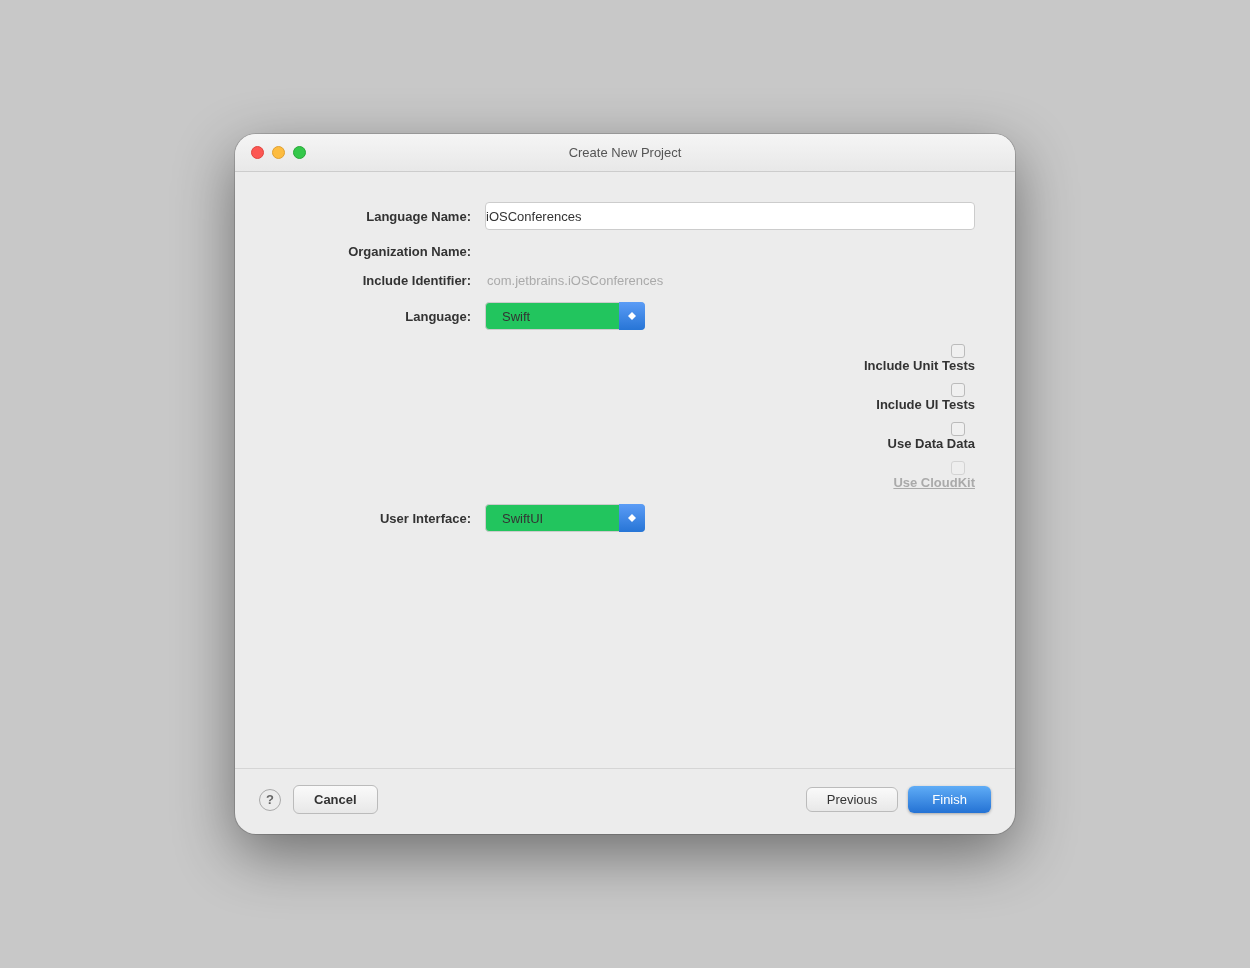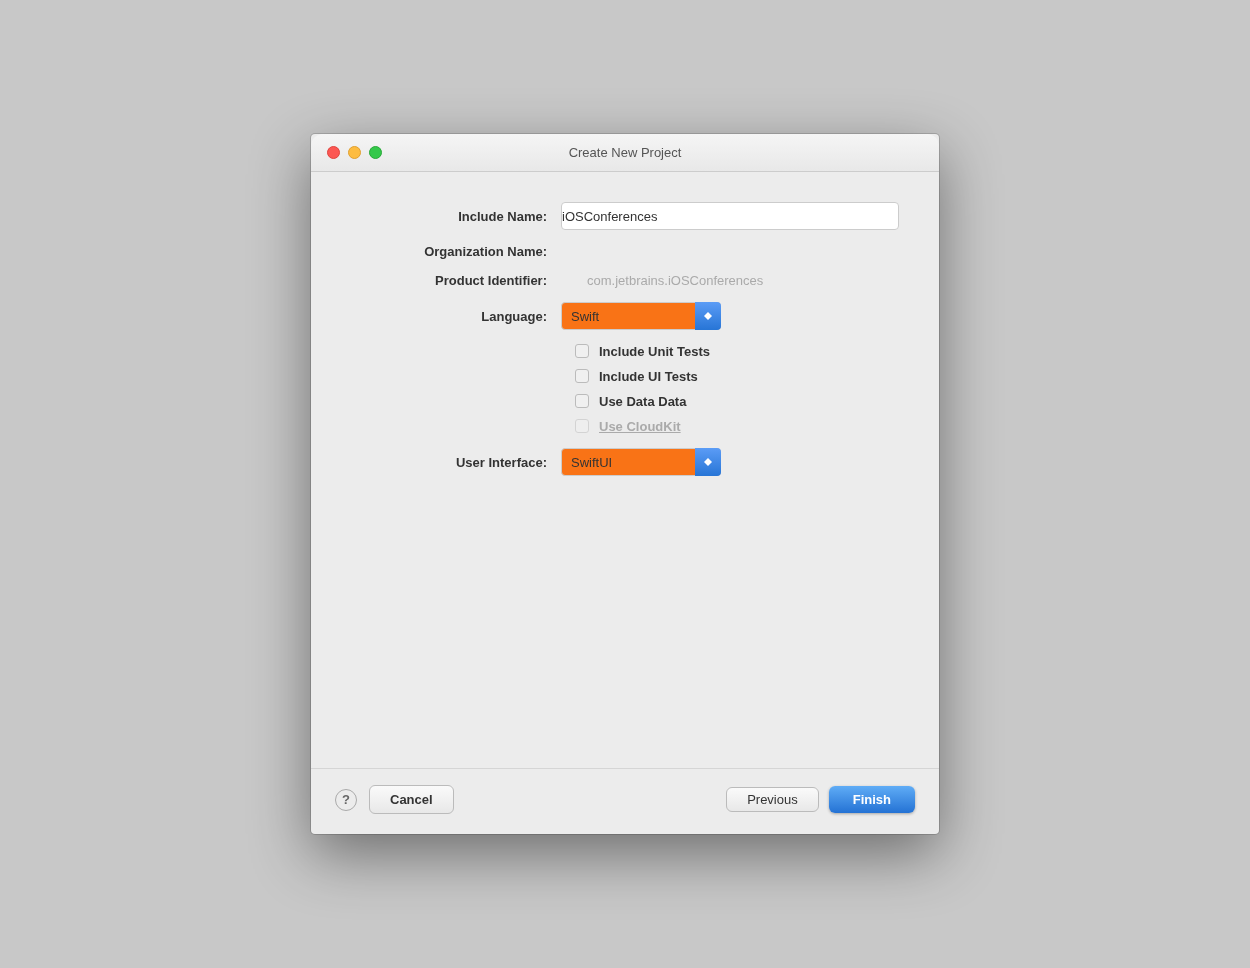--- a/index.html
+++ b/index.html
@@ -13,22 +13,22 @@
       display: flex;
       align-items: center;
       justify-content: center;
       width: 1250px;
       height: 968px;
       font-family: -apple-system, BlinkMacSystemFont, "Helvetica Neue", Helvetica, Arial, sans-serif;
     }
 
     .dialog {
       background: #ececec;
-      border-radius: 4px;
-      width: 628px;
+      border-radius: 21px;
+      width: 780px;
       min-height: 700px;
       box-shadow: 0 20px 60px rgba(0,0,0,0.45), 0 0 0 1px rgba(0,0,0,0.15);
       display: flex;
       flex-direction: column;
       overflow: hidden;
     }
 
     .title-bar {
       background: linear-gradient(to bottom, #f5f5f5, #e8e8e8);
       border-bottom: 1px solid #ccc;
@@ -105,36 +105,35 @@
       font-size: 13px;
       color: #333;
       outline: none;
     }
 
     .bundle-id-text {
       flex: 1;
       font-size: 13px;
       color: #aaa;
       padding-left: 2px;
-      margin-left: 24px;
     }
 
     .select-wrapper {
       position: relative;
       display: inline-block;
       width: 160px;
     }
 
     .form-select {
       width: 160px;
       height: 28px;
       border: 1px solid #ccc;
       border-radius: 4px;
-      background: #f97316;
-      padding: 0 30px 0 9px;
+      background: #22c55e;
+      padding: 0 30px 0 16px;
       font-size: 13px;
       color: #333;
       appearance: none;
       -webkit-appearance: none;
       outline: none;
       cursor: pointer;
     }
 
     .select-arrow {
       position: absolute;
@@ -149,23 +148,24 @@
       justify-content: center;
       pointer-events: none;
     }
 
     .select-arrow svg {
       fill: white;
     }
 
     .checkbox-row {
       display: flex;
-      align-items: flex-start;
+      align-items: flex-end;
       margin-bottom: 10px;
       padding-left: 224px;
+      flex-direction: column;
     }
 
     .form-checkbox {
       width: 14px;
       height: 14px;
       border: 1px solid #bbb;
       border-radius: 3px;
       background: #f0f0f0;
       margin-right: 10px;
       flex-shrink: 0;
@@ -254,21 +254,21 @@
     }
 
     .finish-button {
       padding: 6px 24px;
       border: none;
       border-radius: 6px;
       background: linear-gradient(to bottom, #5facf6, #2472d4);
       font-size: 13px;
       color: white;
       cursor: pointer;
-      font-weight: 700;
+      font-weight: 400;
       min-width: 80px;
       box-shadow: 0 1px 3px rgba(0,0,0,0.3);
     }
 
     .spacer {
       height: 200px;
     }
   </style>
 </head>
 <body>
@@ -280,31 +280,31 @@
       <div class="traffic-light close"></div>
       <div class="traffic-light minimize"></div>
       <div class="traffic-light maximize"></div>
     </div>
     <span class="title-bar-title">Create New Project</span>
   </div>
 
   <div class="dialog-content">
 
     <div class="form-row">
-      <label class="form-label">Include Name:</label>
+      <label class="form-label">Language Name:</label>
       <input class="form-input" type="text" value="iOSConferences" style="">
     </div>
 
     <div class="form-row">
       <label class="form-label">Organization Name:</label>
     </div>
 
 
     <div class="form-row">
-      <label class="form-label">Product Identifier:</label>
+      <label class="form-label">Include Identifier:</label>
       <span class="bundle-id-text">com.jetbrains.iOSConferences</span>
     </div>
 
     <div class="form-row">
       <label class="form-label">Language:</label>
       <div class="select-wrapper">
         <select class="form-select">
           <option value="Swift" selected="">Swift</option>
           <option value="Objective-C">Objective-C</option>
         </select>

